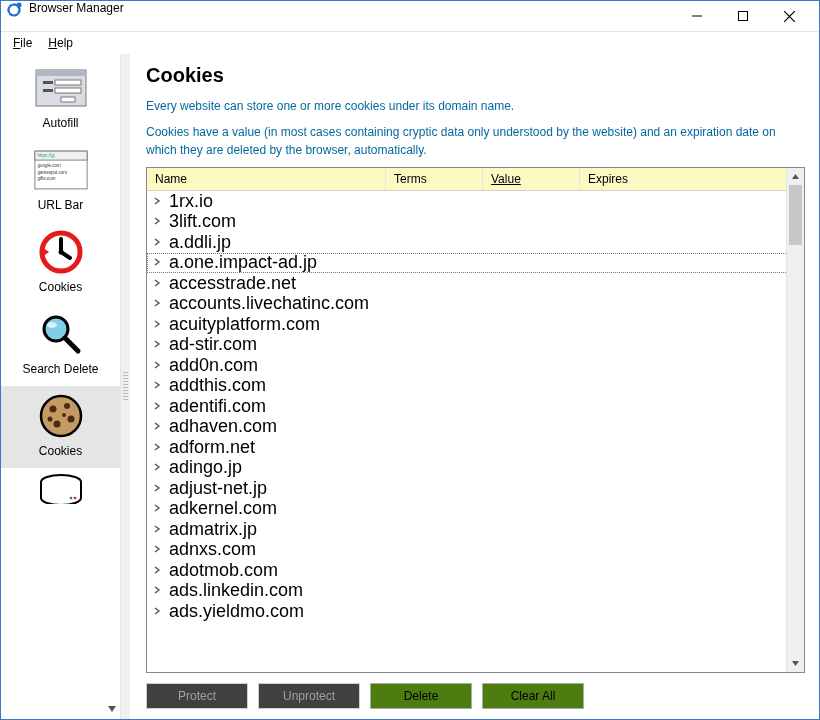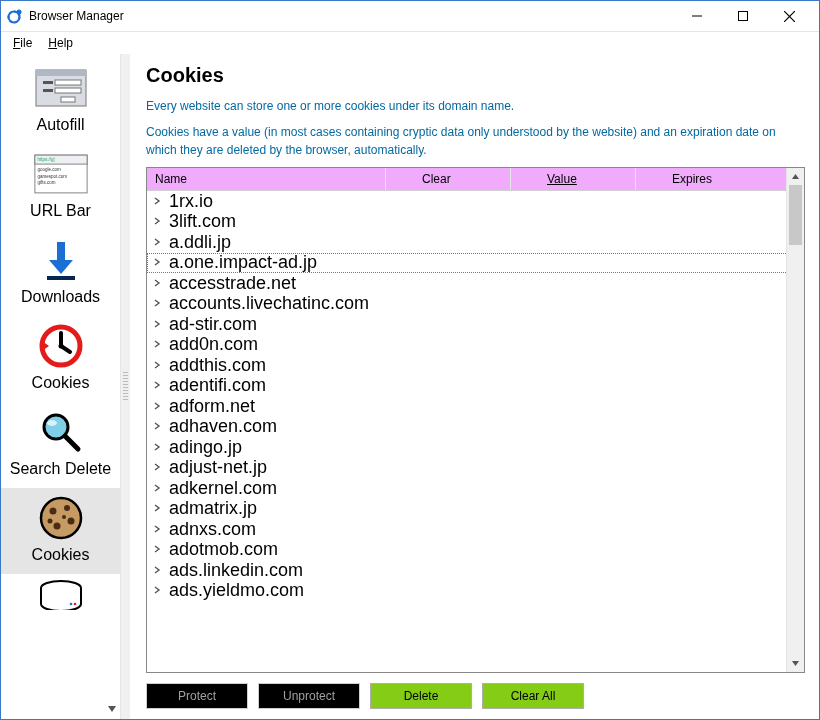--- a/index.html
+++ b/index.html
@@ -13,21 +13,21 @@
   }
   .window {
     width: 820px; height: 720px;
     border: 1px solid #3a78c7;
     box-sizing: border-box;
     display: flex; flex-direction: column;
     background: #fff;
   }
   .titlebar {
     height: 30px;
-    display: flex; align-items: center;
+    display: flex; align-items: flex-start;
     padding: 0 7px 0 6px;
     border-bottom: 1px solid #e5e5e5;
   }
   .titlebar .app-icon {
     width: 16px; height:16px; margin-right:6px;
     display:inline-flex; align-items:center; justify-content:center;
   }
   .titlebar .title { flex:0 0 auto; font-size:12px; }
   .titlebar .spacer { flex:1; }
   .winbtn {
@@ -62,21 +62,21 @@
     display:flex; align-items:center; justify-content:center;
   }
   .sidebar-list { padding-top:4px; }
   .sb-item {
     display:flex; flex-direction:column; align-items:center;
     padding: 6px 4px 10px 4px;
     cursor:default;
   }
   .sb-item.selected { background:#e5e5e5; }
   .sb-icon { width:54px; height:48px; display:flex; align-items:center; justify-content:center; }
-  .sb-label { margin-top:4px; font-size:16px; text-align:center; }
+  .sb-label { margin-top:4px; font-size:12px; text-align:center; }
   .splitter {
     width:9px;
     background:#f0f0f0;
     display:flex; align-items:center; justify-content:center;
   }
   .splitter .grip {
     width:5px; height:30px;
     background: repeating-linear-gradient(#bbb,#bbb 1px,#f0f0f0 1px,#f0f0f0 3px);
   }
   .content {
@@ -85,22 +85,21 @@
   }
   .page-title { font-size:20px; font-weight:bold; margin:4px 0 10px 0; }
   .desc { font-size:12px; line-height:1.5; margin-bottom:8px; color:#0369a1; }
   .table-wrap {
     flex:1; border:1px solid #888; position:relative; min-height:0;
     display:flex; flex-direction:column;
   }
   .thead {
     height:22px; display:flex; align-items:center;
     border-bottom:1px solid #d0d0d0;
-    background:#f0abfc;
-    gap:28px;
+    background:#fef9c3;
   }
   .th {
     padding:0 8px; font-size:12px; height:22px; line-height:22px;
     border-right:1px solid #e5e5e5;
   }
   .th.name { width:222px; }
   .th.path { width:80px; }
   .th.value{ width:80px;text-decoration:underline; }
   .th.expires{ flex:1; border-right:none; }
   .tbody {
@@ -128,24 +127,24 @@
   }
   .vscroll .thumb {
     position:absolute; top:17px; left:2px; right:2px; height:60px;
     background:#c8c8c8;
   }
   .buttons {
     padding-top:10px; display:flex; gap:10px;
   }
   .btn {
     min-width:76px; height:24px; padding:0 12px;
-    border:1px solid #adadad; background:#84cc16;
+    border:1px solid #adadad; background:#4d7c0f;
     font-size:12px; display:flex; align-items:center; justify-content:center;
   }
-  .btn.disabled { color:#a0a0a0; border-color:#d0d0d0; background:#000000;text-align:center; }
+  .btn.disabled { color:#a0a0a0; border-color:#d0d0d0; background:#404040;text-align:center; }
 </style>
 </head>
 <body>
 
 <div class="window">
 
   <div class="titlebar">
     <span class="app-icon">
       <svg width="16" height="16" viewBox="0 0 16 16">
         <circle cx="7" cy="9" r="5.5" fill="none" stroke="#1b6fd4" stroke-width="2"></circle>
@@ -204,30 +203,20 @@
               <rect x="1" y="1" width="58" height="10" fill="#eef0f4" stroke="#777"></rect>
               <text x="4" y="8" font-size="5" fill="#2a5">https://g|</text>
               <text x="4" y="19" font-size="5" fill="#333">google.com</text>
               <text x="4" y="26" font-size="5" fill="#333">gamespot.com</text>
               <text x="4" y="33" font-size="5" fill="#333">gifts.com</text>
             </svg>
           </div>
           <div class="sb-label">URL Bar</div>
         </div>
 
-        <div class="sb-item">
-          <div class="sb-icon">
-            <svg width="44" height="44" viewBox="0 0 44 44">
-              <rect x="18" y="4" width="8" height="18" fill="#1b6fd4"></rect>
-              <polygon points="10,22 34,22 22,36" fill="#1b6fd4"></polygon>
-              <rect x="8" y="38" width="28" height="4" fill="#04274f"></rect>
-            </svg>
-          </div>
-          <div class="sb-label">Downloads</div>
-        </div>
 
         <div class="sb-item">
           <div class="sb-icon">
             <svg width="46" height="46" viewBox="0 0 46 46">
               <circle cx="23" cy="23" r="19" fill="#fff" stroke="#e31b1b" stroke-width="5"></circle>
               <polygon points="4,18 4,28 11,23" fill="#e31b1b"></polygon>
               <line x1="23" y1="23" x2="23" y2="10" stroke="#000" stroke-width="4" stroke-linecap="round"></line>
               <line x1="23" y1="23" x2="32" y2="29" stroke="#000" stroke-width="4" stroke-linecap="round"></line>
               <circle cx="23" cy="23" r="2.5" fill="#000"></circle>
             </svg>
@@ -285,21 +274,21 @@
     </div>
 
     <div class="content">
       <div class="page-title">Cookies</div>
       <div class="desc">Every website can store one or more cookies under its domain name.</div>
       <div class="desc">Cookies have a value (in most cases containing cryptic data only understood by the website) and an expiration date on which they are deleted by the browser, automatically.</div>
 
       <div class="table-wrap">
         <div class="thead">
           <div class="th name">Name</div>
-          <div class="th path">Clear</div>
+          <div class="th path">Terms</div>
           <div class="th value">Value</div>
           <div class="th expires">Expires</div>
         </div>
         <div class="tbody" id="tbody">
             <div class="row">
               <span class="chev"><svg width="8" height="8" viewBox="0 0 8 8">
                   <polyline points="2,1 6,4 2,7" fill="none" stroke="#555" stroke-width="1.4"></polyline>
                 </svg></span>
               <span>1rx.io</span>
             </div>
@@ -330,20 +319,26 @@
             <div class="row">
               <span class="chev"><svg width="8" height="8" viewBox="0 0 8 8">
                   <polyline points="2,1 6,4 2,7" fill="none" stroke="#555" stroke-width="1.4"></polyline>
                 </svg></span>
               <span>accounts.livechatinc.com</span>
             </div>
             <div class="row">
               <span class="chev"><svg width="8" height="8" viewBox="0 0 8 8">
                   <polyline points="2,1 6,4 2,7" fill="none" stroke="#555" stroke-width="1.4"></polyline>
                 </svg></span>
+              <span>acuityplatform.com</span>
+            </div>
+            <div class="row">
+              <span class="chev"><svg width="8" height="8" viewBox="0 0 8 8">
+                  <polyline points="2,1 6,4 2,7" fill="none" stroke="#555" stroke-width="1.4"></polyline>
+                </svg></span>
               <span>ad-stir.com</span>
             </div>
             <div class="row">
               <span class="chev"><svg width="8" height="8" viewBox="0 0 8 8">
                   <polyline points="2,1 6,4 2,7" fill="none" stroke="#555" stroke-width="1.4"></polyline>
                 </svg></span>
               <span>add0n.com</span>
             </div>
             <div class="row">
               <span class="chev"><svg width="8" height="8" viewBox="0 0 8 8">
@@ -354,27 +349,27 @@
             <div class="row">
               <span class="chev"><svg width="8" height="8" viewBox="0 0 8 8">
                   <polyline points="2,1 6,4 2,7" fill="none" stroke="#555" stroke-width="1.4"></polyline>
                 </svg></span>
               <span>adentifi.com</span>
             </div>
             <div class="row">
               <span class="chev"><svg width="8" height="8" viewBox="0 0 8 8">
                   <polyline points="2,1 6,4 2,7" fill="none" stroke="#555" stroke-width="1.4"></polyline>
                 </svg></span>
+              <span>adhaven.com</span>
+            </div>
+            <div class="row">
+              <span class="chev"><svg width="8" height="8" viewBox="0 0 8 8">
+                  <polyline points="2,1 6,4 2,7" fill="none" stroke="#555" stroke-width="1.4"></polyline>
+                </svg></span>
               <span>adform.net</span>
-            </div>
-            <div class="row">
-              <span class="chev"><svg width="8" height="8" viewBox="0 0 8 8">
-                  <polyline points="2,1 6,4 2,7" fill="none" stroke="#555" stroke-width="1.4"></polyline>
-                </svg></span>
-              <span>adhaven.com</span>
             </div>
             <div class="row">
               <span class="chev"><svg width="8" height="8" viewBox="0 0 8 8">
                   <polyline points="2,1 6,4 2,7" fill="none" stroke="#555" stroke-width="1.4"></polyline>
                 </svg></span>
               <span>adingo.jp</span>
             </div>
             <div class="row">
               <span class="chev"><svg width="8" height="8" viewBox="0 0 8 8">
                   <polyline points="2,1 6,4 2,7" fill="none" stroke="#555" stroke-width="1.4"></polyline>

